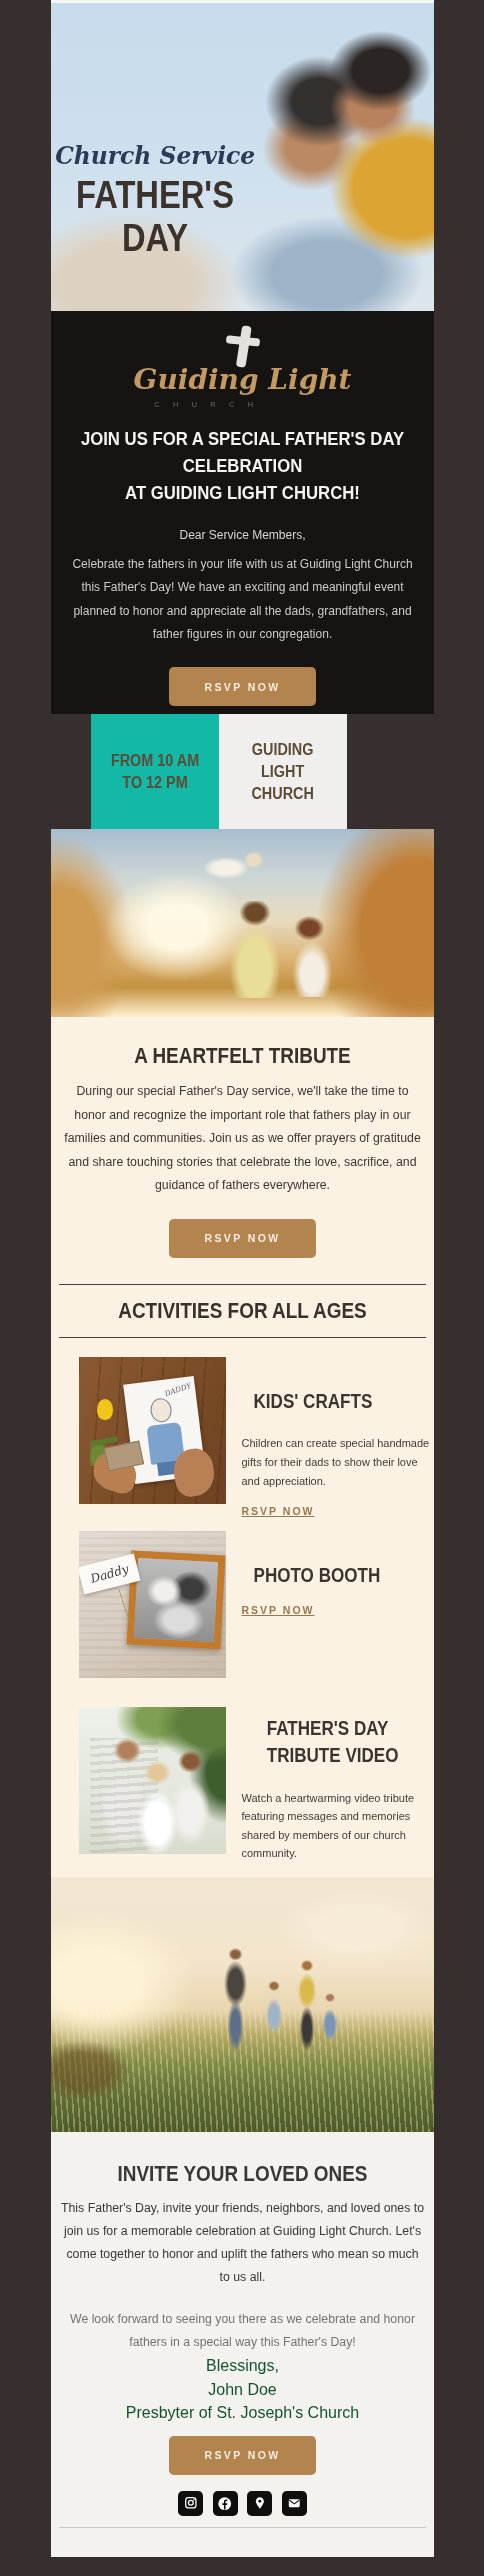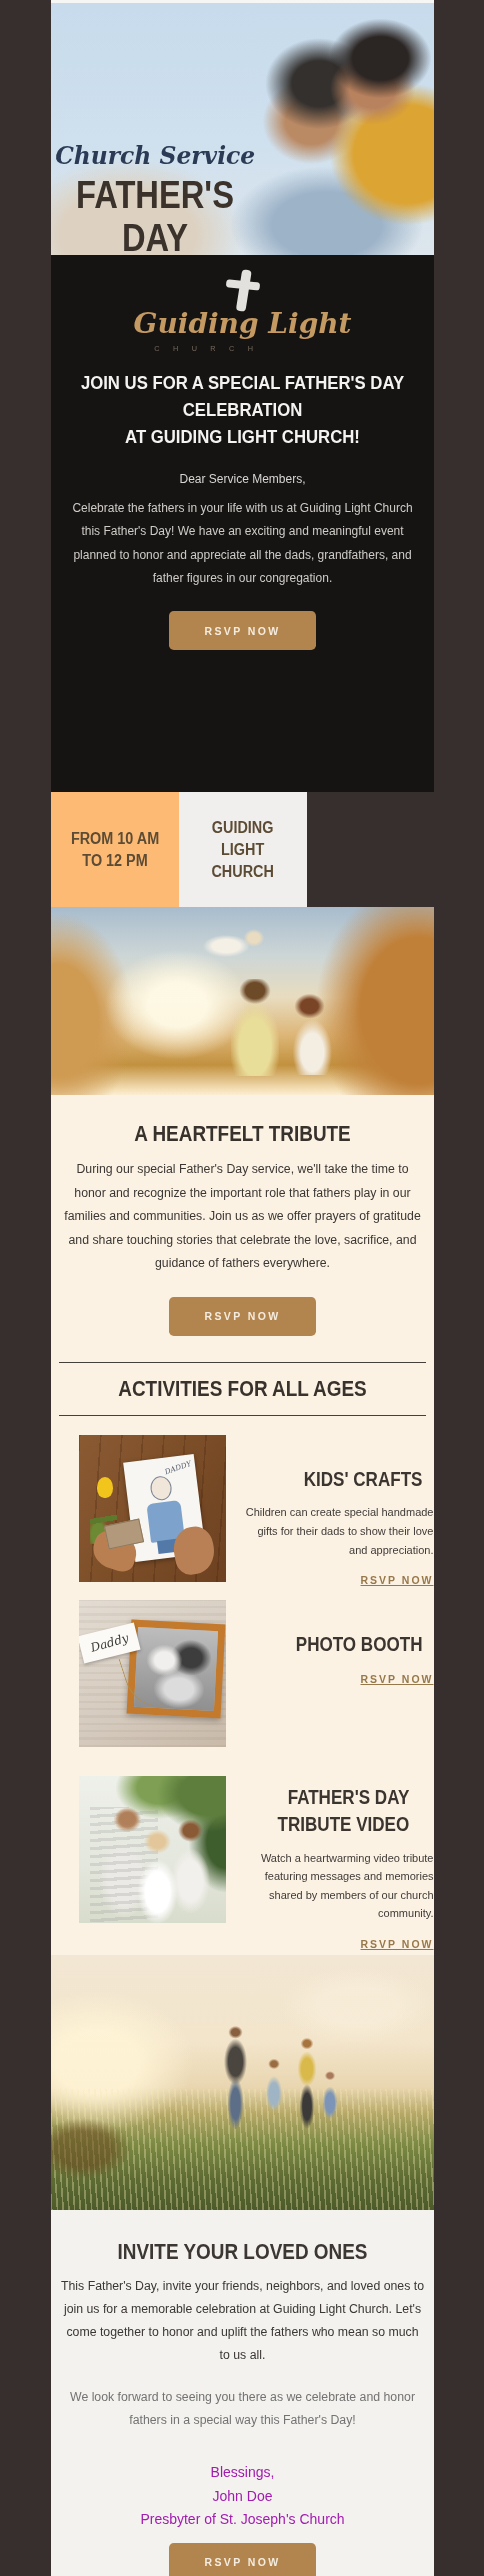--- a/index.html
+++ b/index.html
@@ -3,40 +3,40 @@
 <meta charset="utf-8">
 <style>
   * { margin:0; padding:0; box-sizing:border-box; }
   html,body { width:485px; }
   body { height:2576px; background:#362f2d; font-family:"Liberation Sans", sans-serif; }
   .page { width:383px; margin:0 auto; }
 
   .strip-top { height:3.2px; background:#f6f6f4; }
 
   
-  .hero { position:relative; height:252px; overflow:hidden;
+  .hero { position:relative; height:308px; overflow:hidden;
     background:
       radial-gradient(73px 57px at 86% 22%, #2b2523 0 38%, rgba(43,37,35,0) 70%),
       radial-gradient(57px 48px at 84% 34%, #b9825e 0 40%, rgba(185,130,94,0) 75%),
       radial-gradient(97px 89px at 93% 60%, #dca433 0 55%, rgba(220,164,51,0) 80%),
       radial-gradient(77px 65px at 70% 32%, #33302e 0 35%, rgba(51,48,46,0) 70%),
       radial-gradient(65px 57px at 68% 47%, #ba8a64 0 40%, rgba(186,138,100,0) 75%),
       radial-gradient(121px 73px at 72% 88%, #9db3c8 0 45%, rgba(157,179,200,0) 80%),
       radial-gradient(137px 89px at 20% 92%, #ddd2c2 0 50%, rgba(221,210,194,0) 85%),
       linear-gradient(180deg, #c7dbec 0%, #cfe0ee 55%, #dde6ec 100%);
   }
   .hero-text { position:absolute; top:139px; left:3.2px; width:202px; text-align:center; }
   .hero-script { font-family:"DejaVu Serif", serif; font-style:italic; font-weight:700;
     font-size:23.4px; color:#2b3a55; }
   .hero-big { font-size:38px; line-height:41px; font-weight:700; color:#3a322b;
     transform:scaleX(0.86); letter-spacing:0; margin-top:4.8px; }
   .hero-big2 { margin-top:1.6px; }
 
   
-  .intro { height:537px; background:#151413; text-align:center; overflow:hidden; }
+  .intro { height:403px; background:#151413; text-align:center; overflow:hidden; }
   .cross { display:block; margin:13px auto 0; }
   .logo-script { font-family:"DejaVu Serif", serif; font-style:italic; font-weight:700;
     font-size:28px; color:#c49a62; margin-top:-6.5px; }
   .logo-sub { font-size:7.3px; letter-spacing:5.7px; color:#756a5c; margin-top:4px;
     transform:translateX(-36px); }
   .intro-h { margin-top:16px; font-size:18.6px; line-height:27px; font-weight:700;
     color:#f4f3f1; transform:scaleX(0.9); }
   .salutation { margin-top:22.6px; font-size:12px; color:#d8d5d2; }
   .intro-p { width:360px; margin:10.5px auto 0; font-size:12px; line-height:23.4px; color:#cfccc8; }
 
@@ -45,21 +45,21 @@
     border-radius:4.8px; color:#f5ecdf; font-size:10.5px; font-weight:700;
     letter-spacing:2.4px; font-family:"Liberation Sans", sans-serif; cursor:pointer; }
   .intro .btn { margin-top:21px; }
 
   
   .infobar { display:flex; height:115px; }
   .infobar .cell { width:128px; display:flex; align-items:center; justify-content:center;
     text-align:center; font-weight:700; font-size:16px; line-height:22px; color:#5d4c35;
     white-space:pre-line; transform-origin:center; }
   .cell-inner { transform:scaleX(0.9); white-space:pre-line; }
-  .cell-a { background:#f0efed; } .cell-b { background:#fdba74; }
+  .cell-a { background:#f0efed; } .cell-b { background:#14b8a6;margin-left:40px; }
 
   
   .photo2 { position:relative; height:188px; overflow:hidden;
     background:
       radial-gradient(97px 73px at 33% 52%, rgba(255,250,230,.95) 0 30%, rgba(255,250,230,0) 75%),
       radial-gradient(129px 162px at 96% 55%, #c08038 0 45%, rgba(192,128,56,0) 80%),
       radial-gradient(97px 137px at 2% 60%, #cf9a52 0 40%, rgba(207,154,82,0) 78%),
       linear-gradient(180deg, #a8bccd 0%, #cdd6d6 26%, #e8dcbf 48%, #ddb678 68%, #c2913f 84%, #f4e0b6 97%, #fbeed3 100%);
   }
   .p2-dad { position:absolute; left:47%; top:38%; width:48px; height:97px;
@@ -78,26 +78,26 @@
   .tribute-h { padding-top:0; margin-top:26px; }
   .tribute-p { width:364px; margin:11.3px auto 0; font-size:12.3px; line-height:23.4px; color:#3b3733; }
   .cream .btn { margin-top:21px; }
   .rule { border:none; border-top:0.8px solid #45403a; margin:26px 8px 0; }
   .rule2 { margin-top:13px; }
   .activities-h { margin-top:13px; }
 
   .card { display:flex; text-align:left; margin-left:27.5px; }
   .card1 { margin-top:19.4px; } .card2 { margin-top:13px; } .card3 { margin-top:29px; }
   .card-img { width:147px; height:147px; flex:0 0 147px; position:relative; overflow:hidden; }
-  .card-text { margin-left:16px; width:192px; text-align:right; padding-top:31px; }
+  .card-text { margin-left:16px; width:192px; text-align:left; padding-top:31px; }
   .card3 .card-text { padding-top:8px; }
   .card-title { font-size:19.4px; line-height:27.5px; font-weight:700; color:#3b3530;
     transform:scaleX(0.88); }
   .card3 .card-title { width:162px; margin:0 auto; }
-  .card-body { margin-top:10px; font-size:11px; line-height:18.6px; color:#3f3b37; }
+  .card-body { margin-top:19px; font-size:11px; line-height:18.6px; color:#3f3b37; }
   .card-link { display:inline-block; margin-top:14.5px; font-size:10.5px; font-weight:700;
     letter-spacing:2px; color:#97784a; text-decoration:underline; }
 
   
   .img-crafts { background:
       repeating-linear-gradient(94deg, rgba(60,30,10,.25) 0 1.6px, rgba(0,0,0,0) 1.6px 21px),
       linear-gradient(120deg, #8a5a33 0%, #7c4e28 50%, #6d4121 100%); }
   .crafts-paper { position:absolute; left:50px; top:22.6px; width:71px; height:100px;
     background:#f7f6f2; transform:rotate(-7deg); box-shadow:0 1.6px 4.8px rgba(0,0,0,.35); }
   .crafts-daddy { position:absolute; left:40px; top:6.5px; font-family:"DejaVu Serif", serif;
@@ -184,21 +184,21 @@
       radial-gradient(9.7px 21px at 50% 48%, #9fb4c4 0 50%, rgba(159,180,196,0) 84%); }
   .p3-kid { left:267px; top:115px; width:24px; height:63px;
     background: radial-gradient(6.5px 5.7px at 50% 9%, #a8795a 0 45%, rgba(168,121,90,0) 80%),
       radial-gradient(9px 19.4px at 50% 52%, #7c94b8 0 50%, rgba(124,148,184,0) 84%); }
 
   
   .invite { height:425px; background:#f3f2ef; text-align:center; overflow:hidden; }
   .invite-h { margin-top:29px; color:#3c3733; }
   .invite-p1 { width:365px; margin:9.7px auto 0; font-size:12.3px; line-height:23px; color:#3a3734; }
   .invite-p2 { width:365px; margin:19.4px auto 0; font-size:12.3px; line-height:23px; color:#737373; }
-  .signoff { margin-top:29px; font-size:14px; line-height:23.4px; color:#a21caf; white-space:pre-line; }
+  .signoff { font-size:16px; line-height:23.4px; color:#14532d; white-space:pre-line; }
   .invite .btn { margin-top:11.3px; }
   .socials { margin-top:16px; display:flex; justify-content:center; gap:9.7px; }
   .social { width:25px; height:25px; background:#0e0e0e; border-radius:4.8px;
     display:flex; align-items:center; justify-content:center; }
   .footer-rule { border:none; border-top:0.8px solid #c9c7c3; margin:11.3px 8px 0; }
 </style>
 </head>
 <body>
 
 <div class="page">

